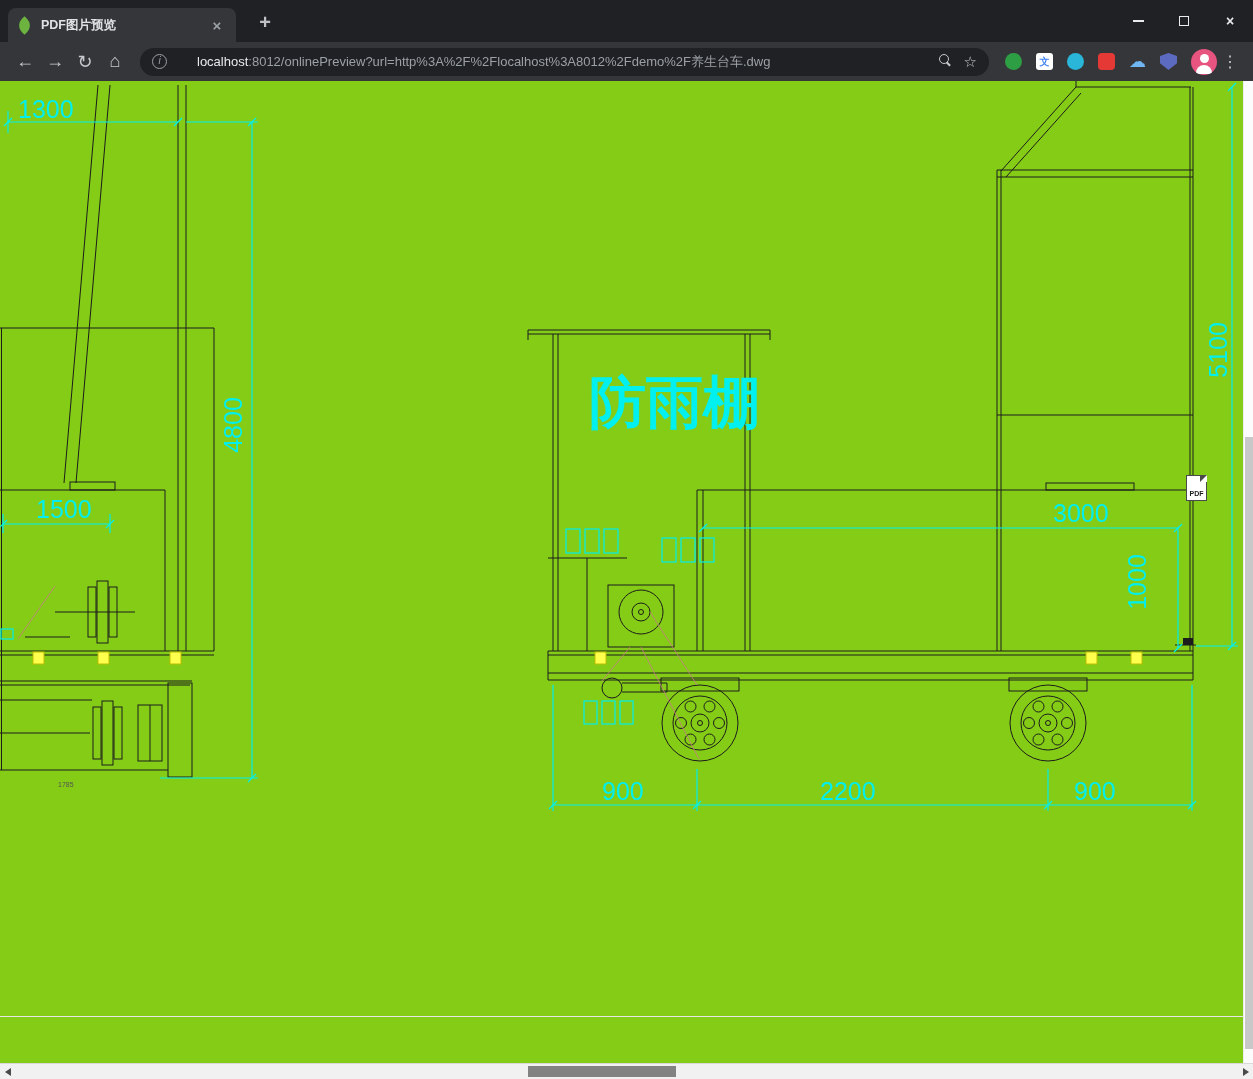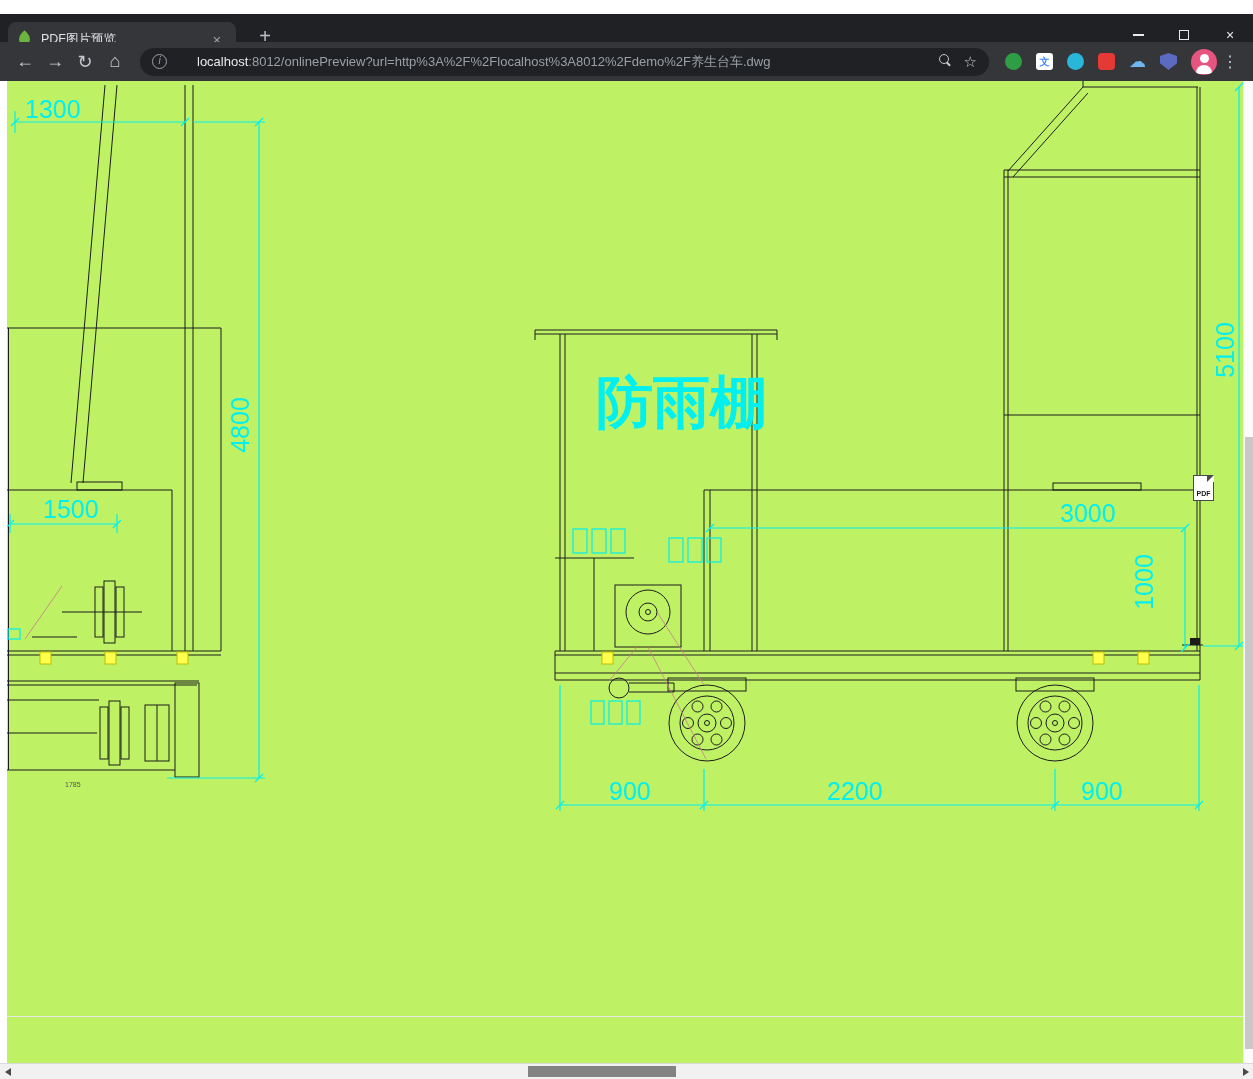--- a/index.html
+++ b/index.html
@@ -1,20 +1,20 @@
 <!DOCTYPE html>
 <html><head>
 <meta charset="utf-8">
 <style>
   * { box-sizing: border-box; margin: 0; padding: 0; }
   body { font-family: "Liberation Sans", sans-serif; background: #000; }
   .window { position: relative; width: 1253px; height: 1079px; overflow: hidden; background: #fff; }
 
   
-  .titlebar { position: absolute; top: 14px; left: 0; width: 100%; height: 42px; background: #202124; }
+  .titlebar { position: absolute; top: 0; left: 0; width: 100%; height: 42px; background: #202124; font-weight: bold; }
   .tab { position: absolute; left: 8px; top: 8px; width: 228px; height: 34px; background: #35363a;
          border-radius: 8px 8px 0 0; display: flex; align-items: center; padding: 0 10px; }
   .leaf { width: 13px; height: 13px; background: #6DB33F; border-radius: 0 70% 0 70%;
           transform: rotate(45deg); flex: 0 0 13px; }
   .tab-title { color: #dfe1e5; font-size: 12.5px; margin-left: 10px; flex: 1; white-space: nowrap;
                overflow: hidden; }
   .tab-close { color: #9aa0a6; font-size: 15px; width: 18px; text-align: center; cursor: default; }
   .new-tab { position: absolute; left: 252px; top: 12px; color: #bdc1c6; font-size: 20px;
              line-height: 20px; width: 26px; text-align: center; }
   .win-controls { position: absolute; right: 0; top: 0; height: 42px; display: flex; }
@@ -52,21 +52,21 @@
   .ext-shield { background: #5C6BC0; clip-path: polygon(50% 0, 100% 18%, 100% 60%, 50% 100%, 0 60%, 0 18%); }
   .avatar { width: 26px; height: 26px; border-radius: 50%; background: #E75480; position: relative;
             overflow: hidden; margin-left: 8px; flex: 0 0 26px; }
   .avatar .head { position: absolute; width: 9px; height: 9px; background: #fff; border-radius: 50%;
                   left: 8.5px; top: 5px; }
   .avatar .body { position: absolute; width: 16px; height: 9px; background: #fff;
                   border-radius: 8px 8px 0 0; left: 5px; top: 16px; }
   .menu-dots { color: #c5c8cd; font-size: 16px; width: 26px; text-align: center; }
 
   
-  .content { position: absolute; top: 81px; left: 7px; width: 1243px; height: 982px; background: #bef264;
+  .content { position: absolute; top: 81px; left: 0; width: 1243px; height: 982px; background: #84cc16;
              overflow: hidden; }
   .page-divider { position: absolute; left: 0; top: 935px; width: 100%; height: 1px; background: #e7e7e7; }
 
   .pdf-float { position: absolute; left: 1186px; top: 394px; width: 21px; height: 26px; background: #fff;
                border: 1px solid #4a4a4a; display: flex; align-items: flex-end; justify-content: center; }
   .pdf-float .fold { position: absolute; right: -1px; top: -1px; width: 0; height: 0;
                      border-left: 7px solid #4a4a4a; border-top: 7px solid #fff; transform: rotate(90deg); }
   .pdf-float .label { font-size: 7px; font-weight: bold; color: #1a1a1a; padding-bottom: 3px; }
 
   

